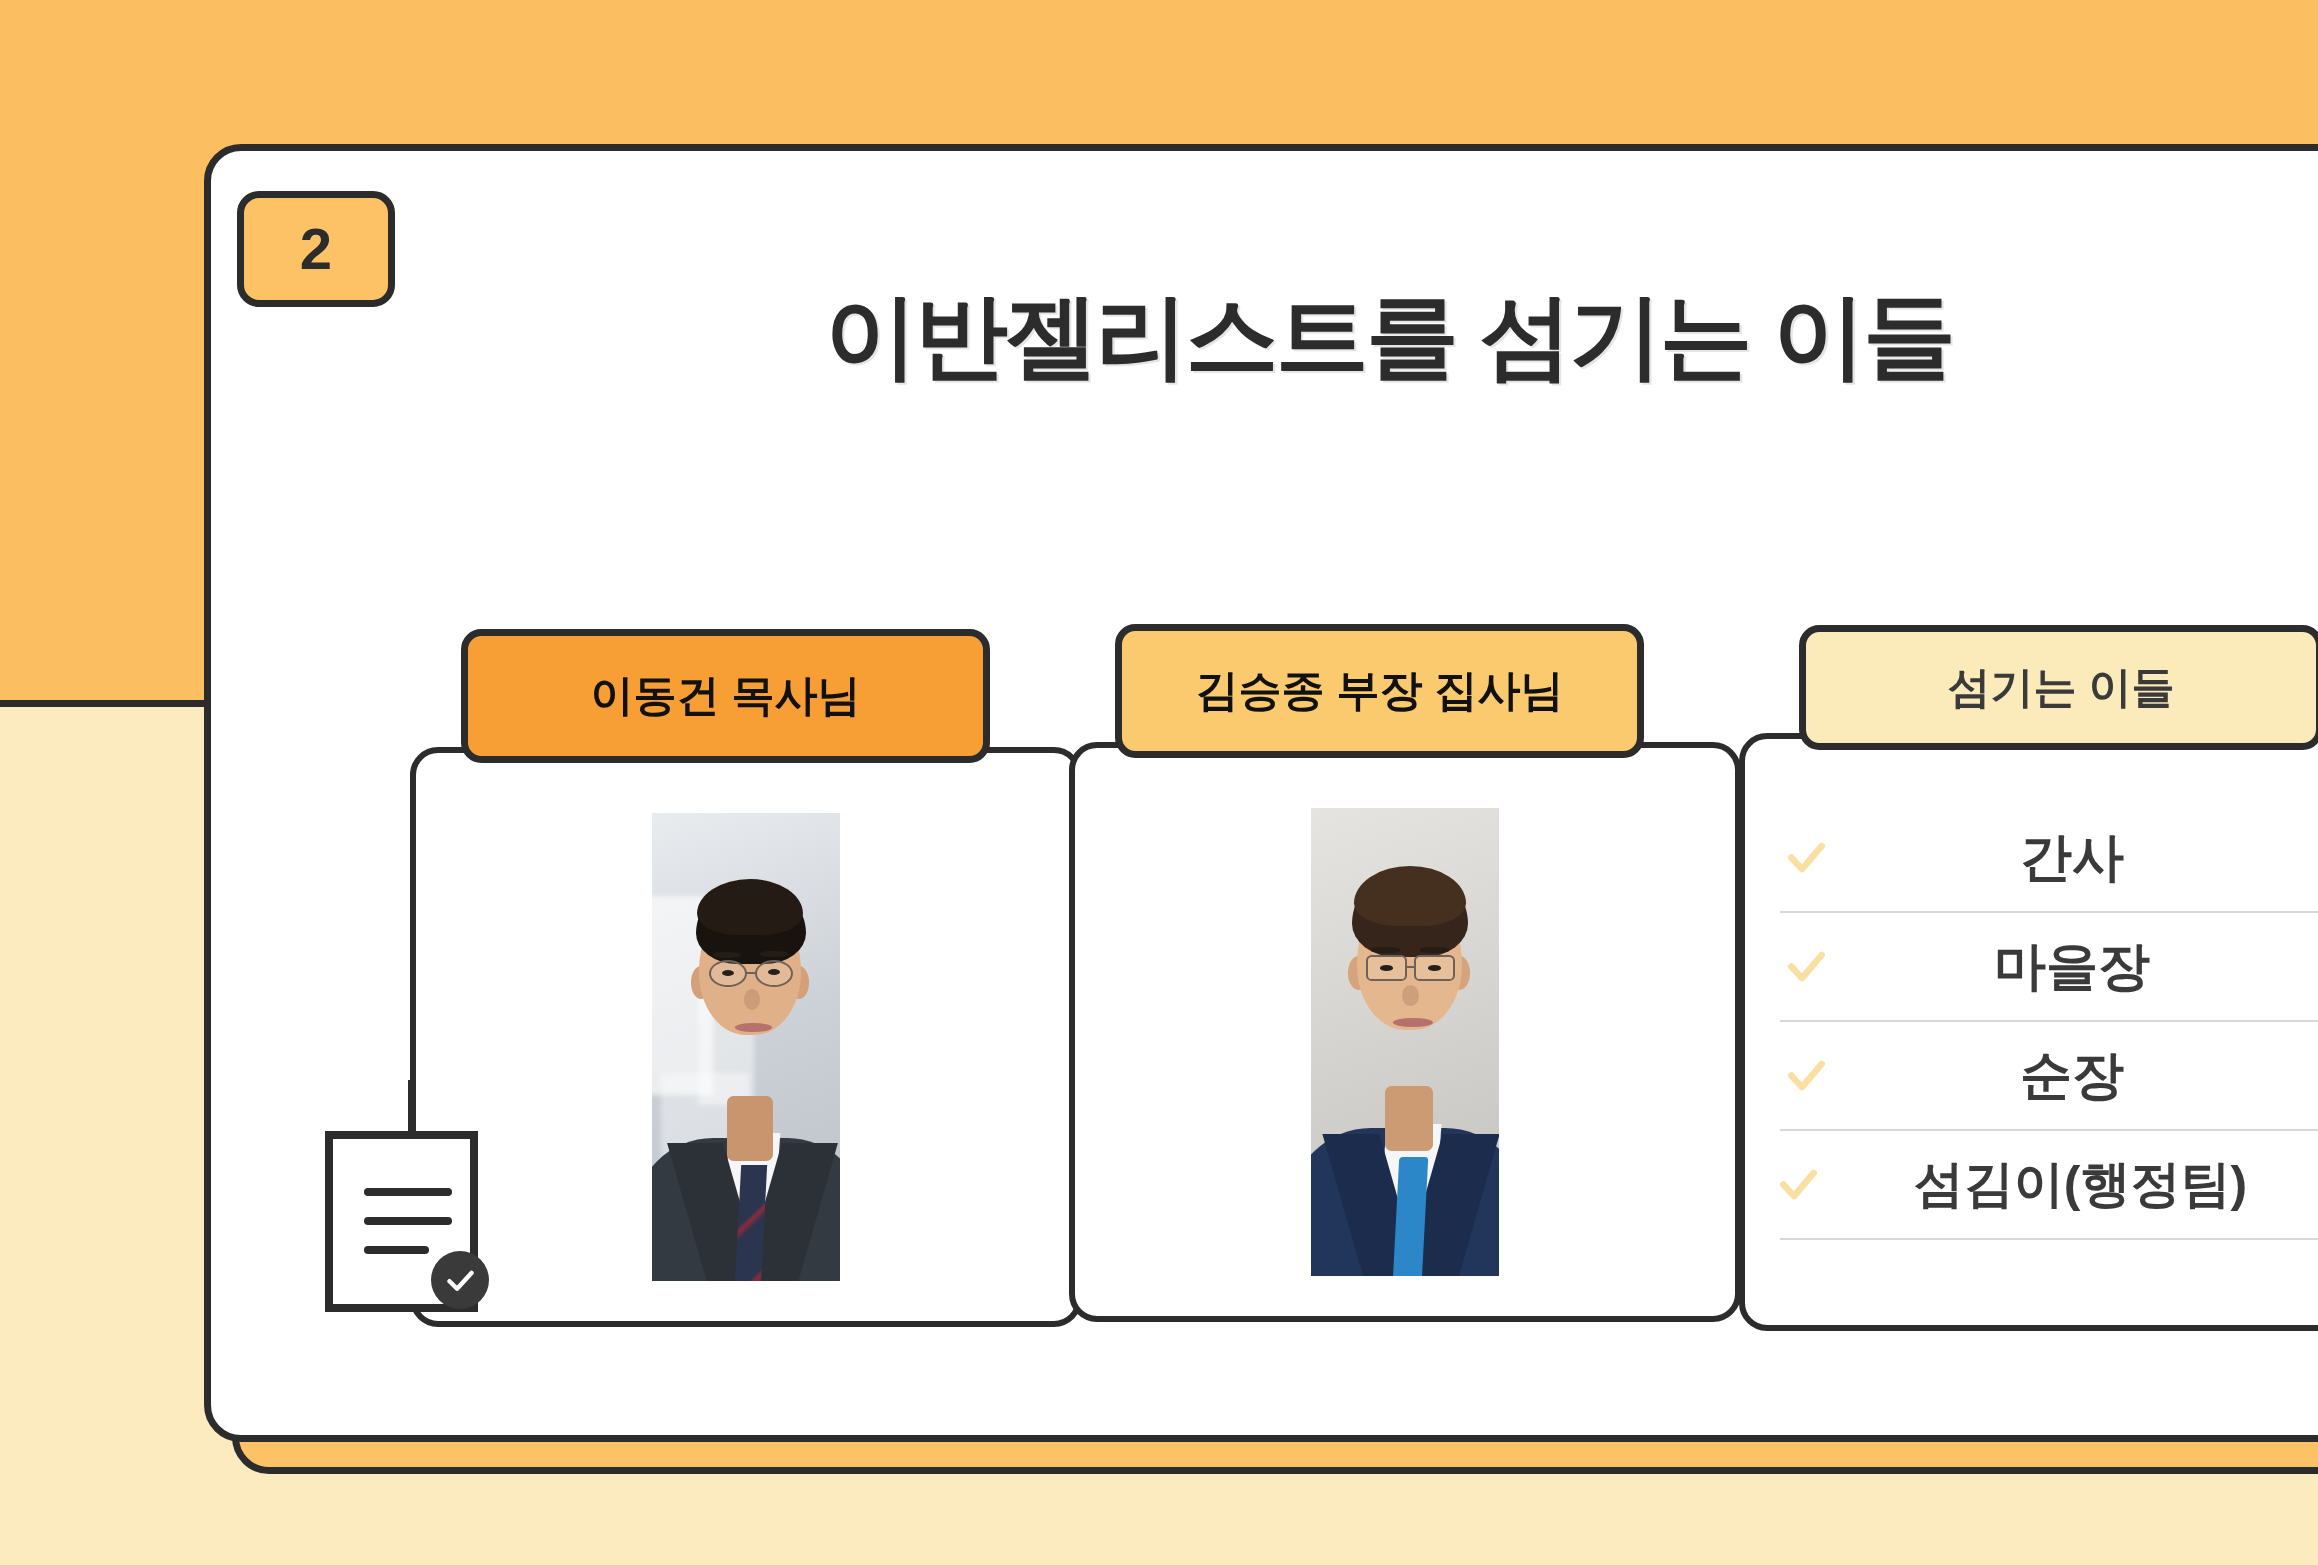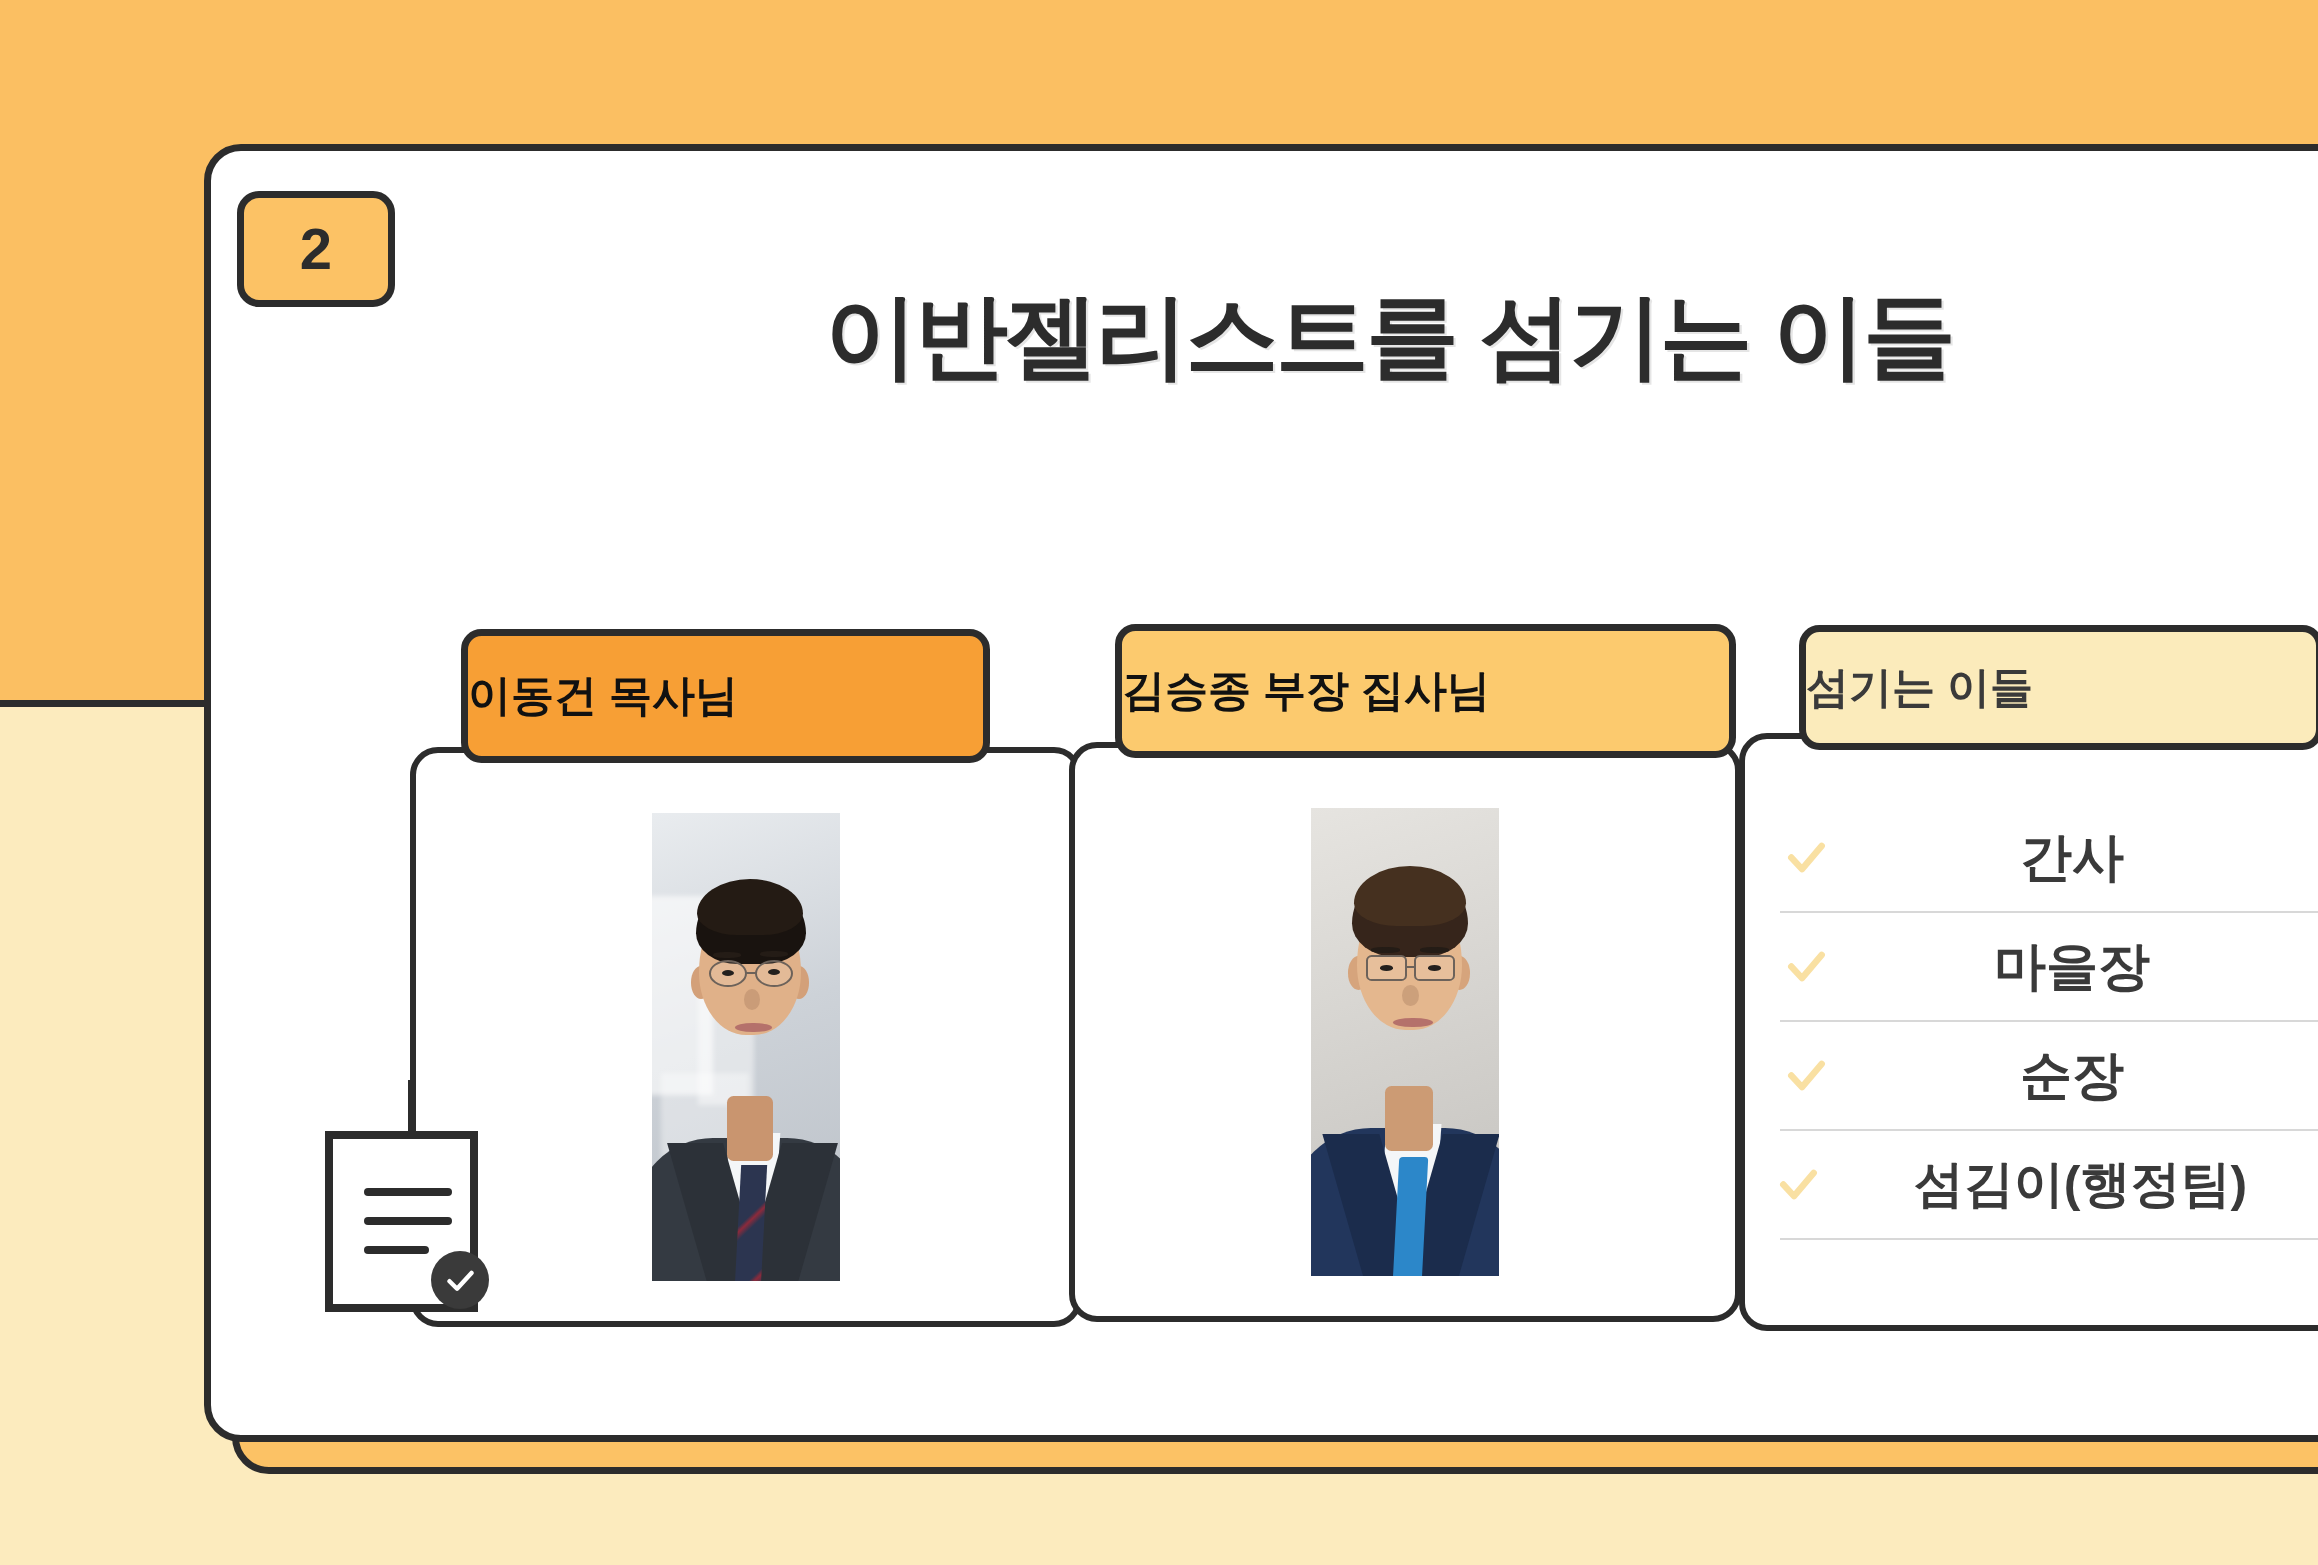--- a/index.html
+++ b/index.html
@@ -93,27 +93,27 @@
     border:6.5px solid #2C2C2C;
     border-radius:28px;
     overflow:hidden;
   }
 
   .col-badge {
     position:absolute;
     top:-118px;
     border:7.4px solid #2C2C2C;
     border-radius:20.4px;
-    display:flex; align-items:center; justify-content:flex-start;
+    display:flex; align-items:center; justify-content:center;
     z-index:30;
     font-size:43px; font-weight:bold;
     white-space:nowrap;
   }
   #badge-1 { left:51px; width:529px; height:134px; background:#F79F35; color:#111111; }
-  #badge-2 { left:46px; width:621px; height:134px; background:#FCCA6E; color:#111111; }
+  #badge-2 { left:46px; width:529px; height:134px; background:#FCCA6E; color:#111111; }
   #badge-3 { left:60px; width:524px; height:125px; background:#FBEBBB; color:#3A3A3A; top:-108px; }
 
   
   .photo {
     position:absolute;
     width:188px; height:468px;
     left:50%; margin-left:-94px;
     top:60px;
     overflow:hidden;
     background:#C9CCD1;

